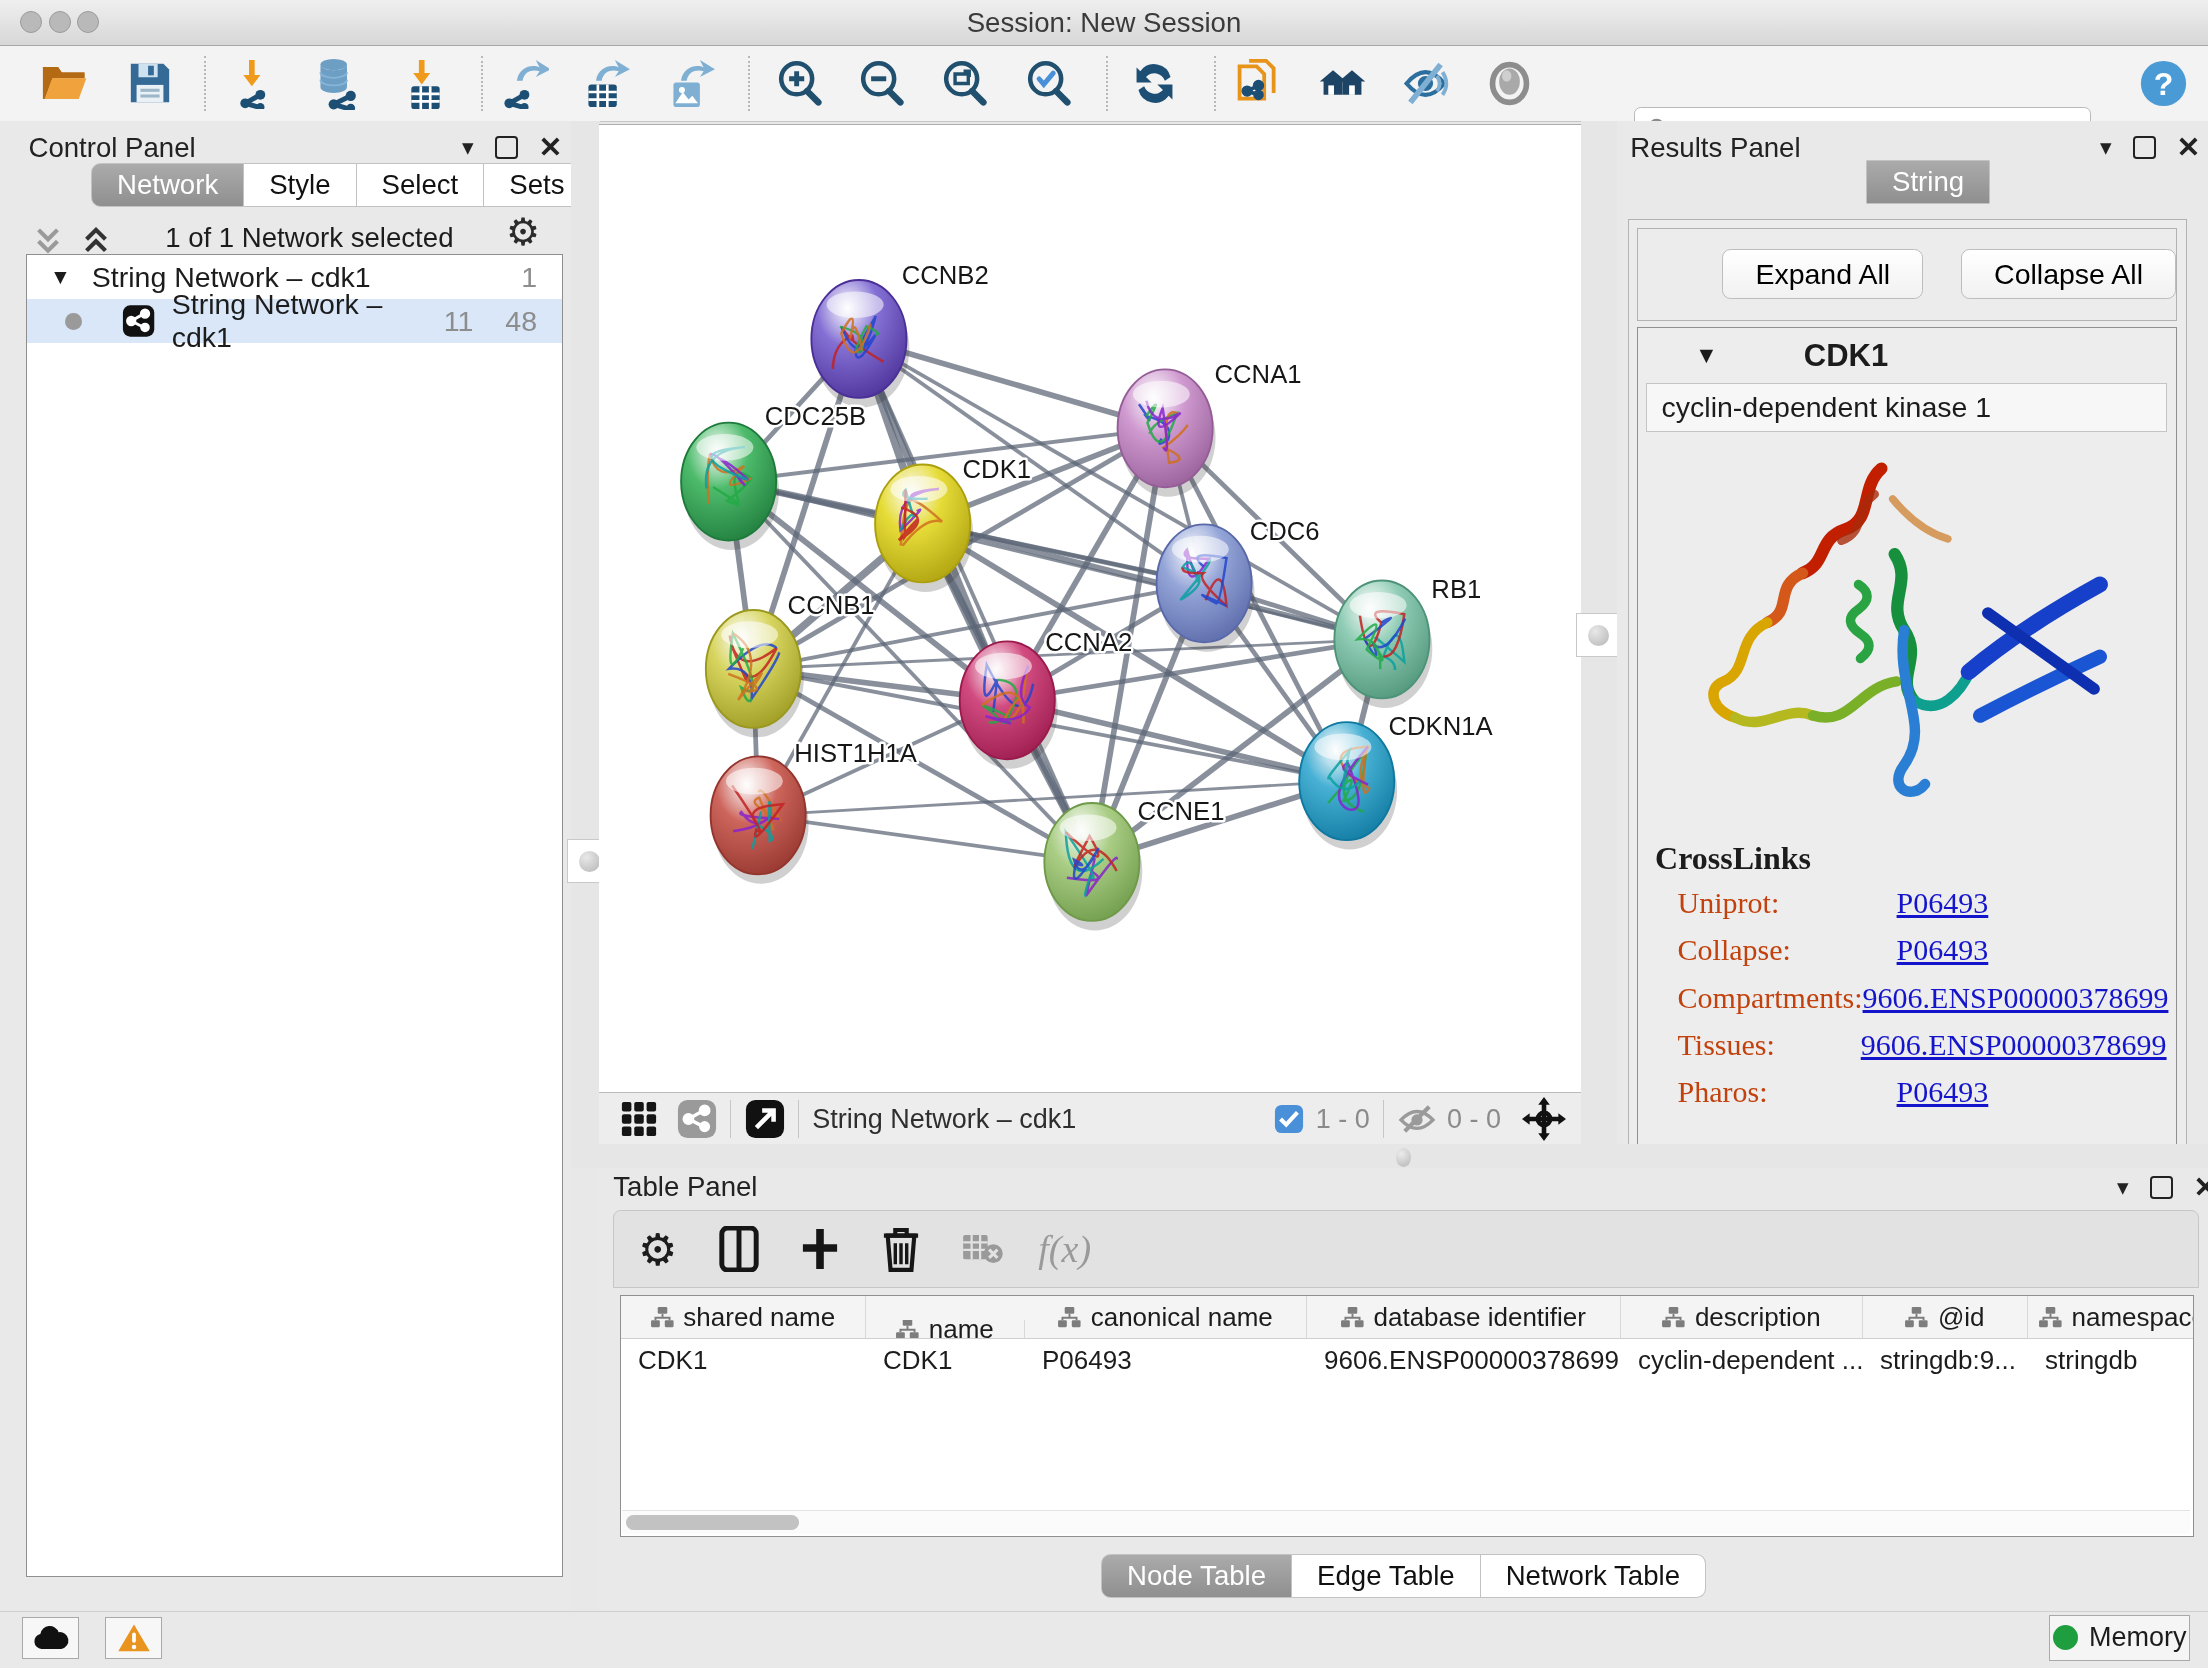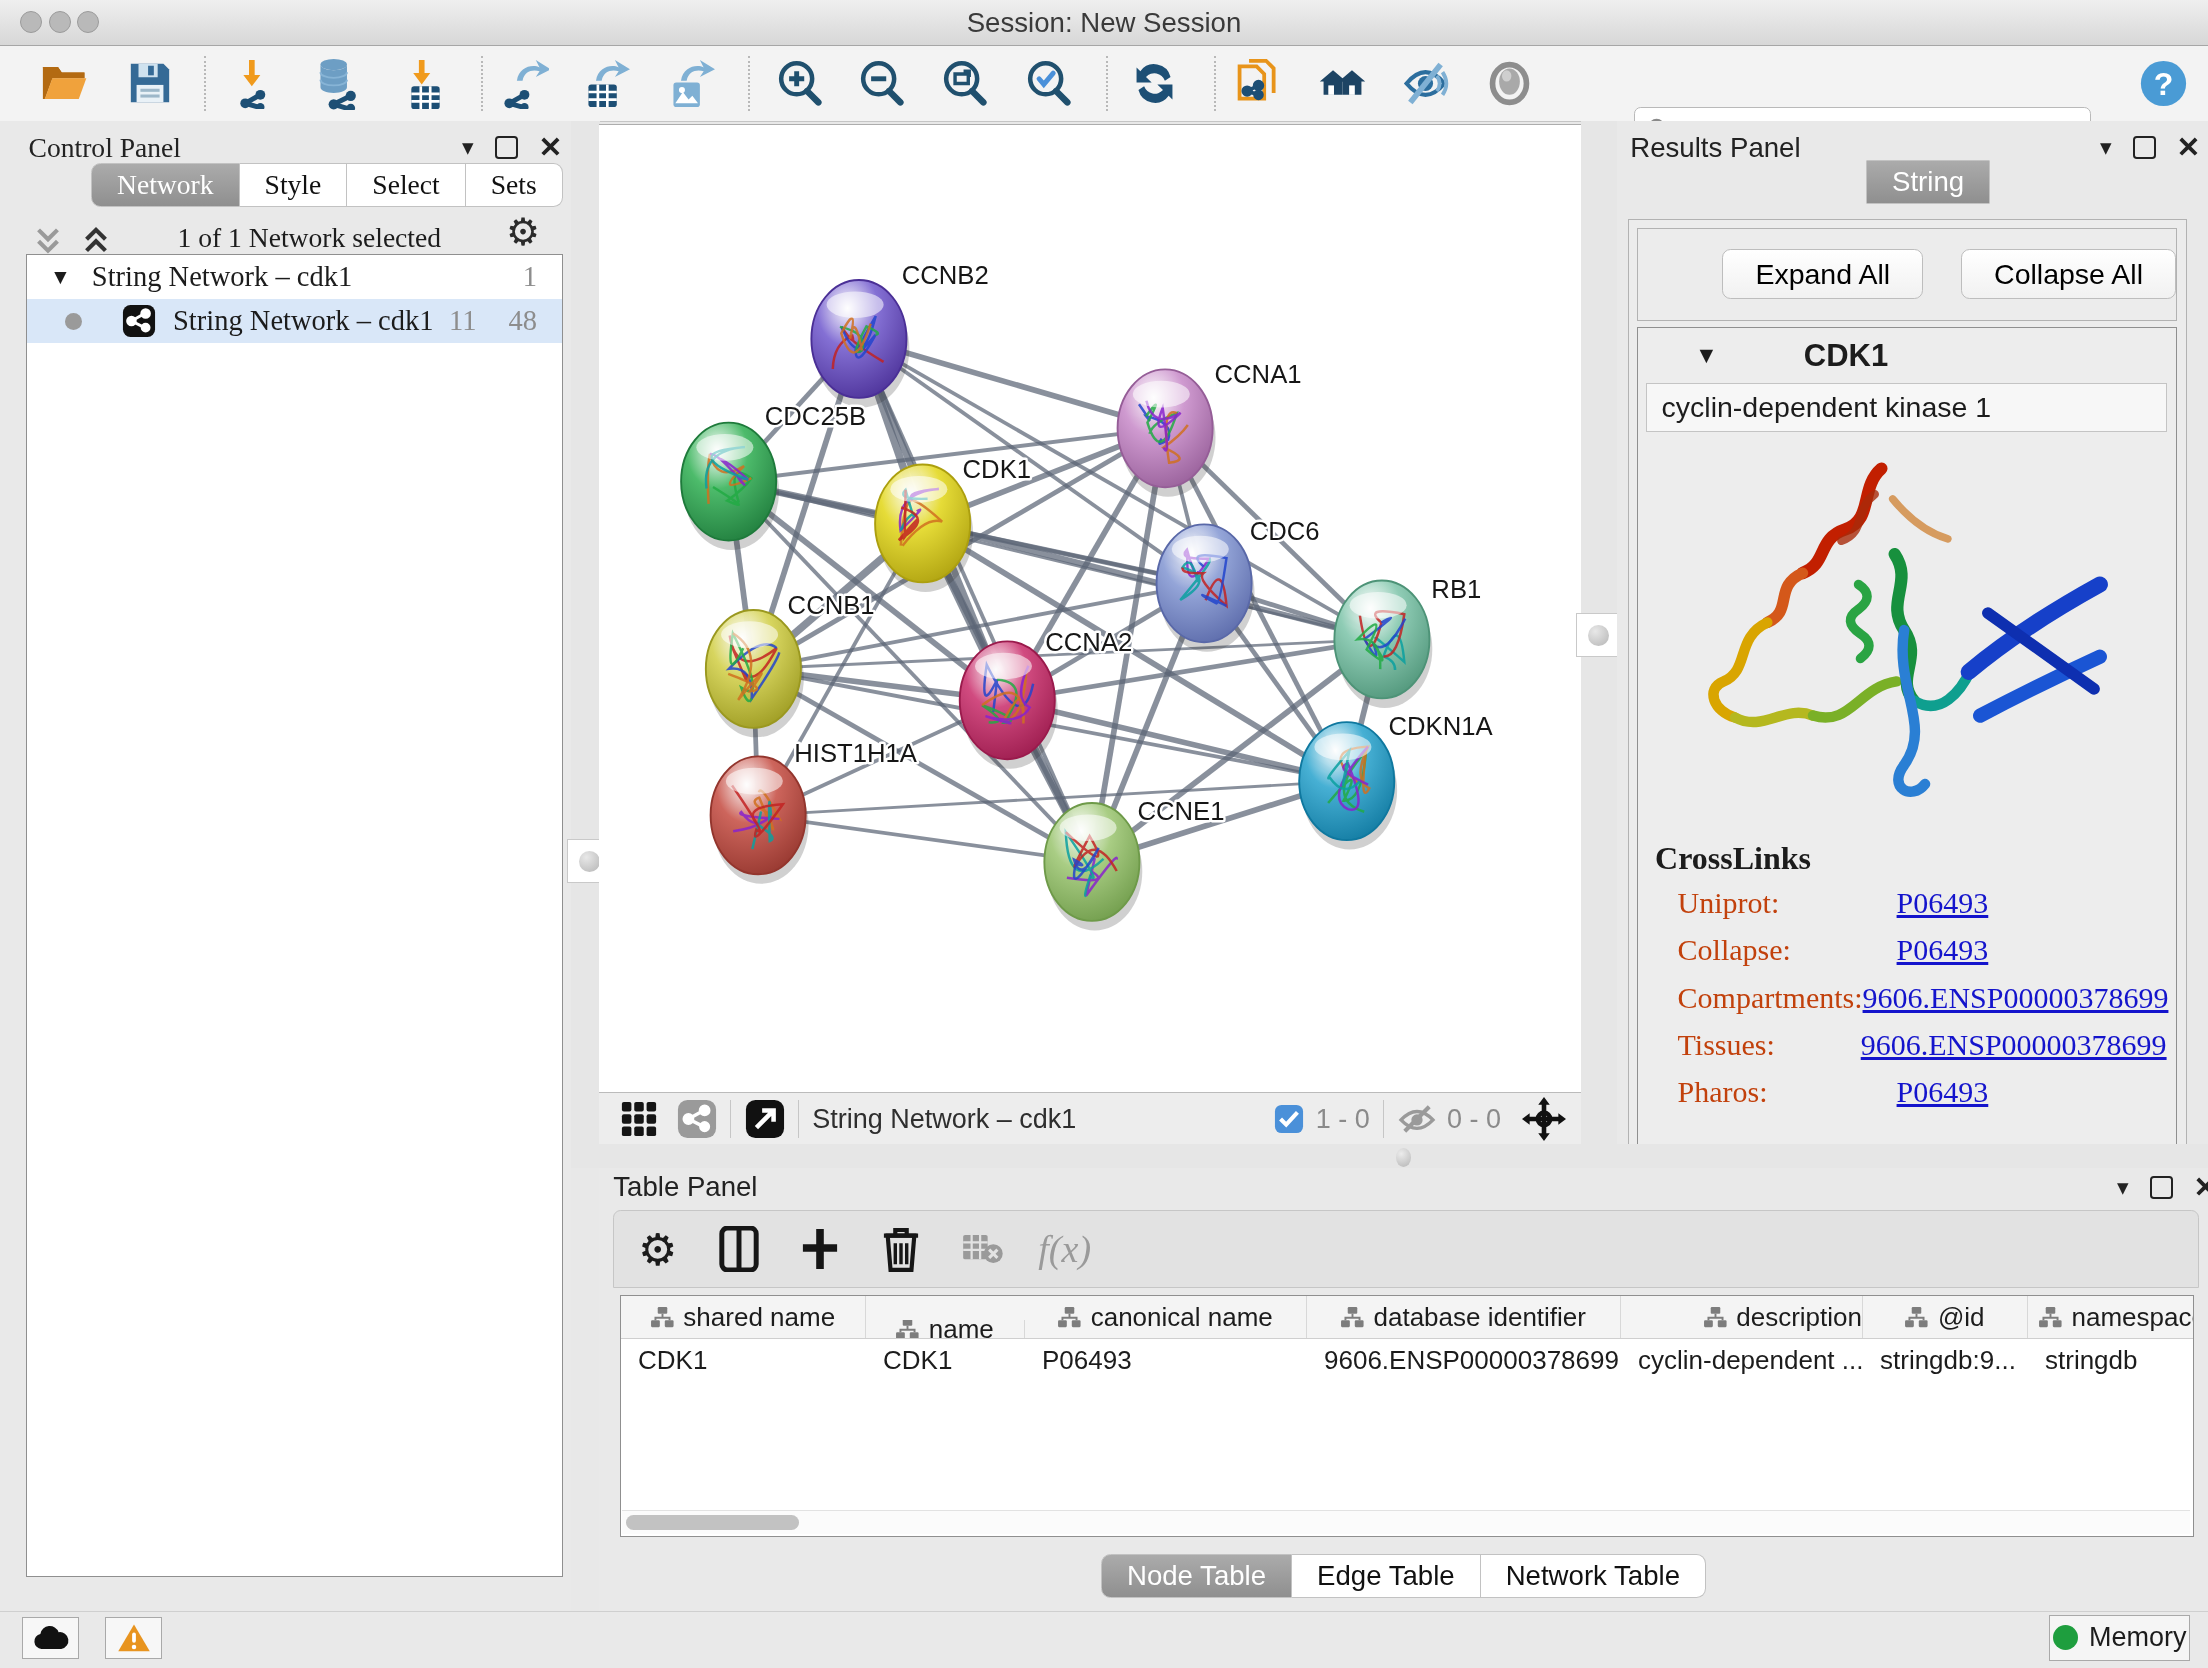--- a/index.html
+++ b/index.html
@@ -26,21 +26,21 @@
   .tri{font-size:23px;color:#222;}
   .sq{width:19px;height:19px;border:2.9px solid #222;border-radius:3.8px;display:inline-block;}
   .xx{font-size:28.5px;font-weight:700;color:#222;line-height:19px;}
   .seg{display:flex;}
   .seg .seg-btn{font-size:27.6px;padding:3.8px 25px;background:#fff;border:1px solid #c2c2c2;border-left:none;
     color:#111;cursor:pointer;line-height:34px;}
   .seg .seg-btn:first-child{border-left:1px solid #c2c2c2;border-radius:9.5px 0 0 9.5px;}
   .seg .seg-btn:last-child{border-radius:0 9.5px 9.5px 0;}
   .seg .seg-btn.selected{background:linear-gradient(#ababab,#8f8f8f);color:#fff;}
   
-  #control-panel{left:0;top:121px;width:571px;height:1490px;background:#e9e9e9;font-family:Liberation Serif, serif;}
+  #control-panel{left:0;top:121px;width:571px;height:1490px;background:#e9e9e9;}
   #cp-tree-box{left:26px;top:133px;width:535px;height:1321px;background:#fff;border:1px solid #8f8f8f;}
   .tree-row{height:44px;display:flex;align-items:center;font-size:28.5px;}
   .cnt{color:#8d8d8d;}
   
   #net-strip-l{left:571px;top:121px;width:28.5px;height:1047px;background:#e6e6e6;}
   #net-canvas{left:599px;top:124px;width:982px;height:968px;background:#fff;border-top:1px solid #adadad;}
   #net-strip-r{left:1581px;top:121px;width:36px;height:1047px;background:#e6e6e6;border-right:1.9px solid #b3b3b3;}
   .grip{background:#fff;border:1px solid #c9c9c9;display:flex;align-items:center;justify-content:center;cursor:pointer;}
   .grip i{width:21px;height:21px;border-radius:50%;background:radial-gradient(circle at 35% 30%,#e8e8e8,#b5b5b5);display:block;}
   #net-footer{left:599px;top:1092px;width:982px;height:52px;background:#ededed;border-top:1px solid #bbb;
@@ -776,21 +776,21 @@
             <svg width="23" height="21" viewBox="0 0 12 11">
               <g fill="#7d7d7d">
                 <rect x="3.5" y="0" width="5" height="3.6" rx="0.6"></rect>
                 <rect x="0" y="7" width="4.6" height="3.6" rx="0.6"></rect>
                 <rect x="7.2" y="7" width="4.6" height="3.6" rx="0.6"></rect>
               </g>
               <path d="M6 3.6v2M2.3 7V5.6h7.4V7" stroke="#7d7d7d" fill="none"></path>
             </svg>
             <span>database identifier</span>
           </div>
-          <div class="t-hcell" style="width: 242px; flex: 0 0 242px; justify-content: flex-end;">
+          <div class="t-hcell" style="width: 242px; flex: 0 0 242px;">
             <svg width="23" height="21" viewBox="0 0 12 11">
               <g fill="#7d7d7d">
                 <rect x="3.5" y="0" width="5" height="3.6" rx="0.6"></rect>
                 <rect x="0" y="7" width="4.6" height="3.6" rx="0.6"></rect>
                 <rect x="7.2" y="7" width="4.6" height="3.6" rx="0.6"></rect>
               </g>
               <path d="M6 3.6v2M2.3 7V5.6h7.4V7" stroke="#7d7d7d" fill="none"></path>
             </svg>
             <span>description</span>
           </div>

